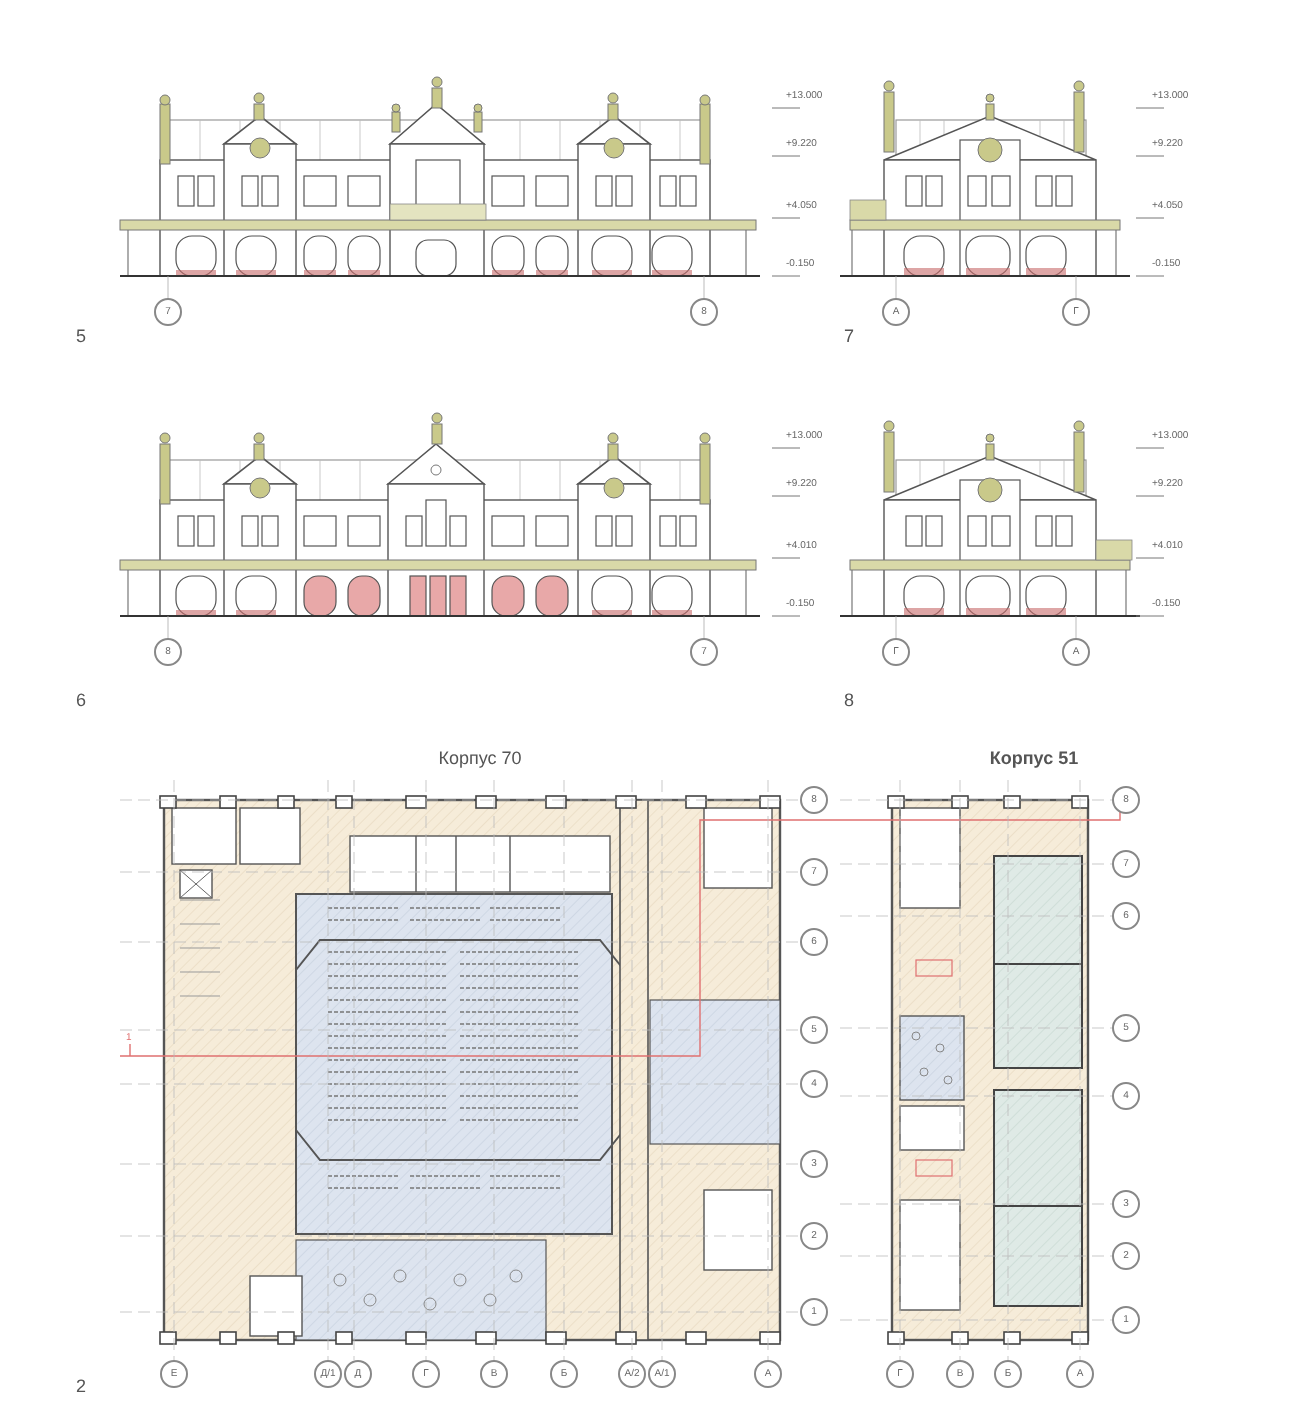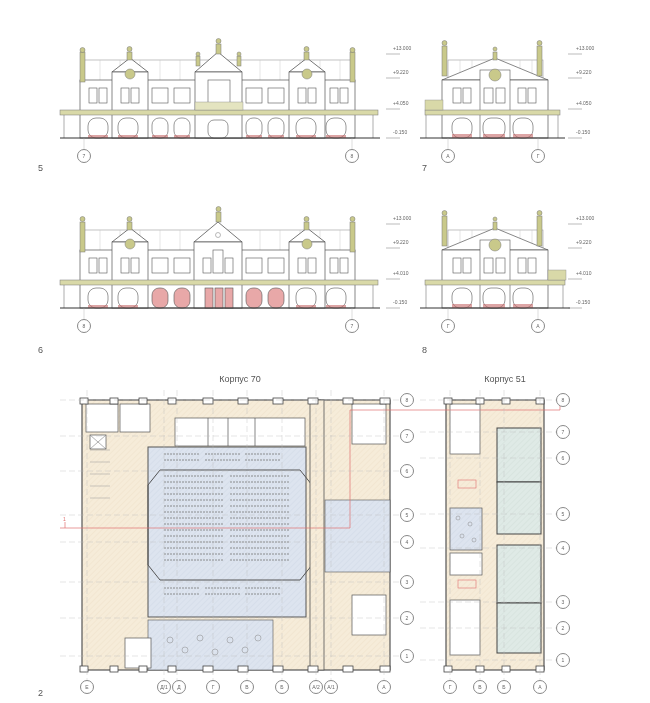--- a/index.html
+++ b/index.html
@@ -537,21 +537,21 @@
   <div class="axis-bubble" style="left:146px;top:290px;">Г</div>
   <div class="axis-bubble" style="left:180px;top:290px;">В</div>
   <div class="axis-bubble" style="left:215px;top:290px;">Б</div>
   <div class="axis-bubble" style="left:249px;top:290px;">А/2</div>
   <div class="axis-bubble" style="left:264px;top:290px;">А/1</div>
   <div class="axis-bubble" style="left:317px;top:290px;">А</div>
   <div class="lvl" style="left:3px;top:126px;color:#e07070;">1</div>
 </div>
 <div class="sheet-num" style="left:38px;top:688px;">2</div>
 
-<div class="plan-title" style="left:470px;top:374px;width:70px;">Корпус 51</div>
+<div class="plan-title" style="left:482px;top:374px;width:70px;font-weight:bold;">Корпус 51</div>
 <div class="abs" style="left:420px;top:390px;width:180px;height:310px;">
   <svg width="180" height="310" viewBox="0 0 180 310">
     <defs>
       <pattern id="hatchB2" width="4" height="4" patternUnits="userSpaceOnUse" patternTransform="rotate(45)">
           <rect width="4" height="4" fill="#f6ecd9"></rect>
           <line x1="0" y1="0" x2="0" y2="4" stroke="#e6d6bd" stroke-width="0.6"></line>
         </pattern>
       <pattern id="hatchG" width="4" height="4" patternUnits="userSpaceOnUse" patternTransform="rotate(45)">
           <rect width="4" height="4" fill="#dfeae6"></rect>
           <line x1="0" y1="0" x2="0" y2="4" stroke="#c5d6cf" stroke-width="0.6"></line>

